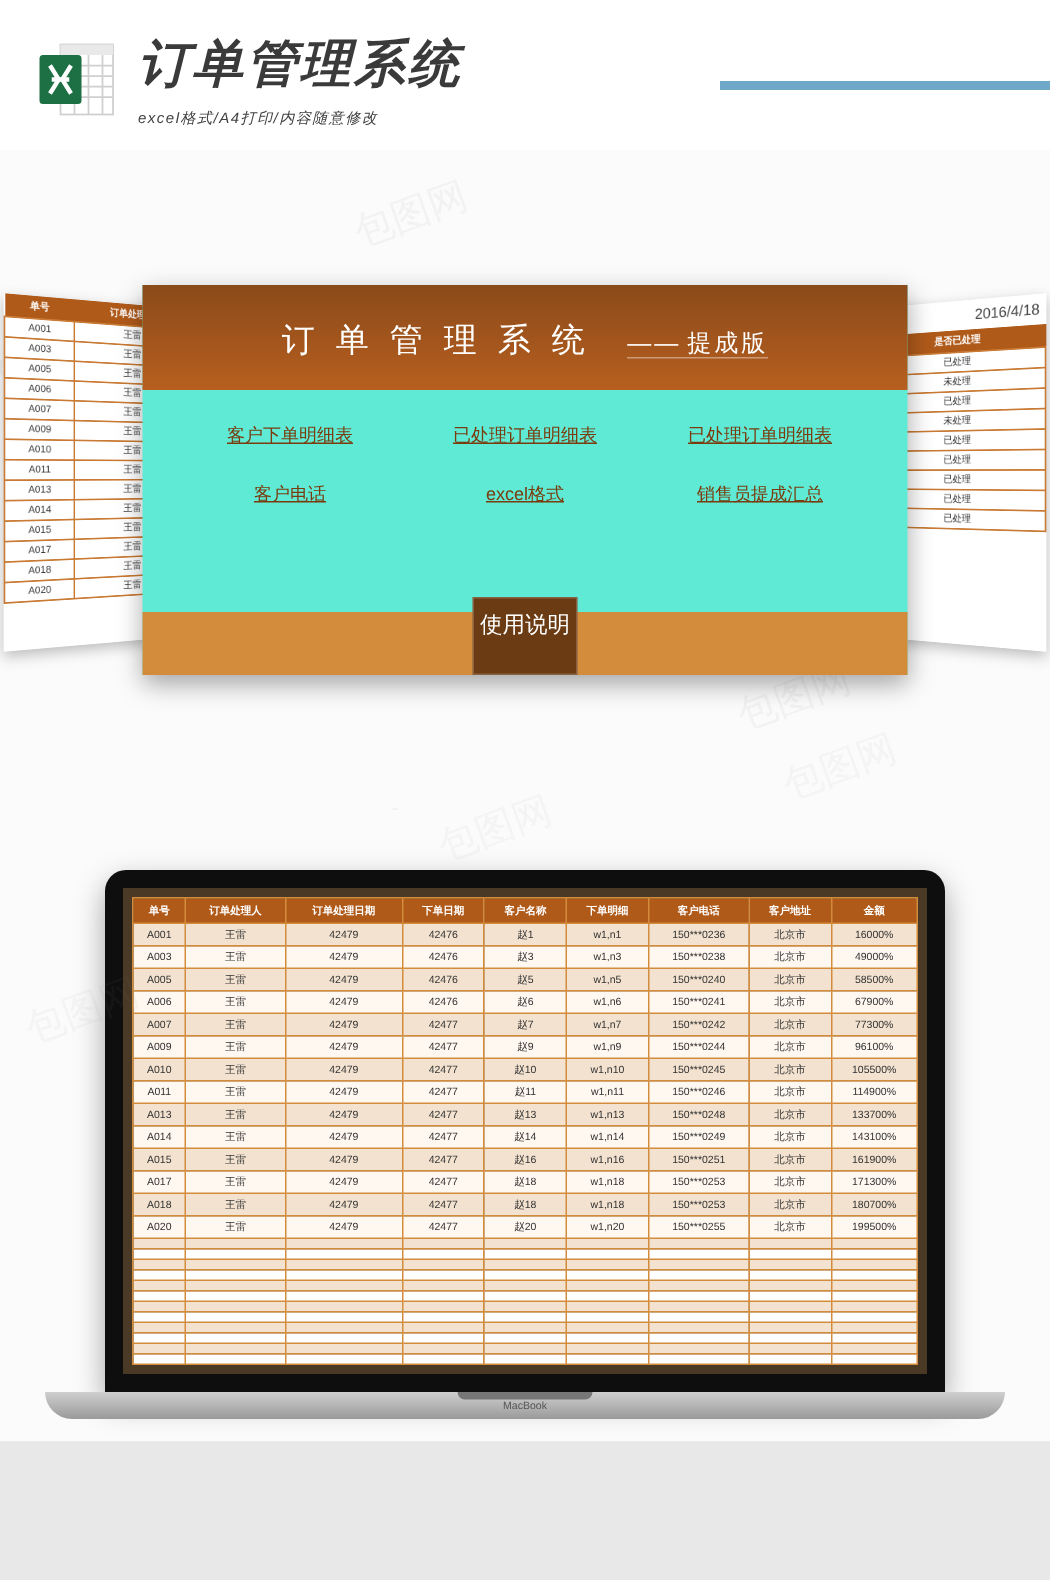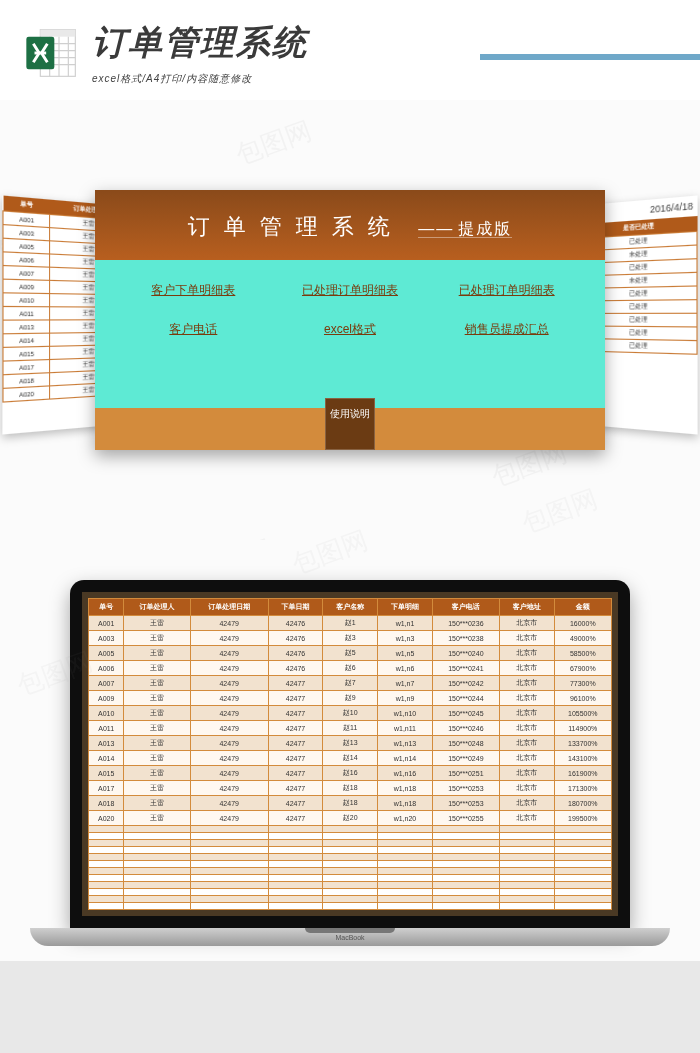--- a/index.html
+++ b/index.html
@@ -40,21 +40,21 @@
     background: linear-gradient(#8a4a1a, #b85f1f);
     color: #fff; text-align: center; padding: 22px 10px 18px;
   }
   .card-title-main { font-size: 22px; letter-spacing: 14px; font-weight: 500; }
   .card-title-sub { font-size: 16px; margin-left: 10px; letter-spacing: 2px; border-bottom: 1px solid rgba(255,255,255,.4); display: inline; }
   .card-title-sub::before { content: "——"; margin-right: 4px; }
   .card-links { padding: 22px 20px 12px; display: grid; grid-template-columns: repeat(3,1fr); row-gap: 22px; justify-items: center; }
   .card-link { font-size: 12px; color: #7a3b0d; text-decoration: underline; cursor: pointer; }
   .card-footer { position: absolute; bottom: 0; left: 0; right: 0; background: #d38b3c; height: 42px; display: flex; justify-content: center; }
   .btn-use {
-    margin-top: -10px; background: #6b3b13; color: #fff; font-size: 10px;
+    margin-top: -10px; background: #6b3b13; color: #fff; font-size: 15px;
     padding: 8px 4px; border: 1px solid rgba(255,255,255,.2); cursor: pointer;
   }
 
   
   .lap-wrap { background: #fbfbfb; padding: 40px 30px 20px; position: relative; }
   .lap-wrap .watermark { opacity: .06; }
   .laptop-screen {
     margin: 0 auto; width: 560px; background: #0e0e0e; border-radius: 14px 14px 0 0;
     padding: 12px; box-shadow: 0 8px 20px rgba(0,0,0,.35);
   }

